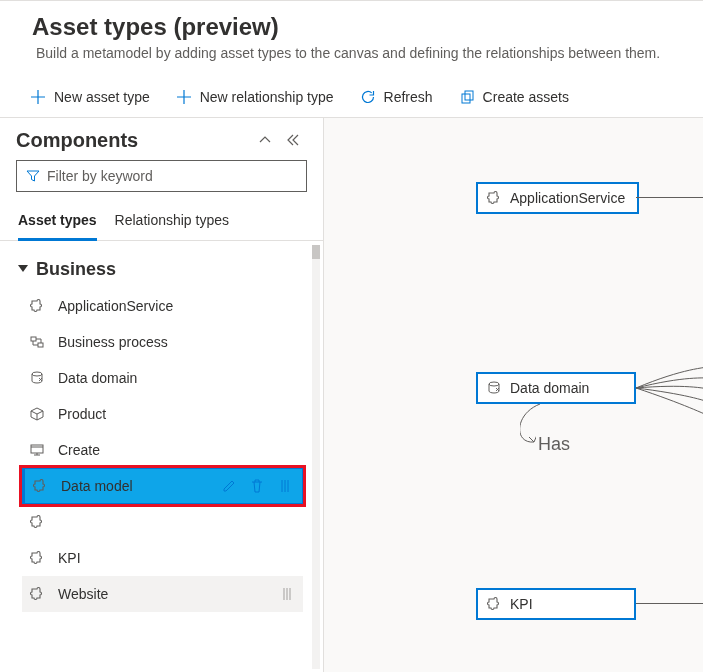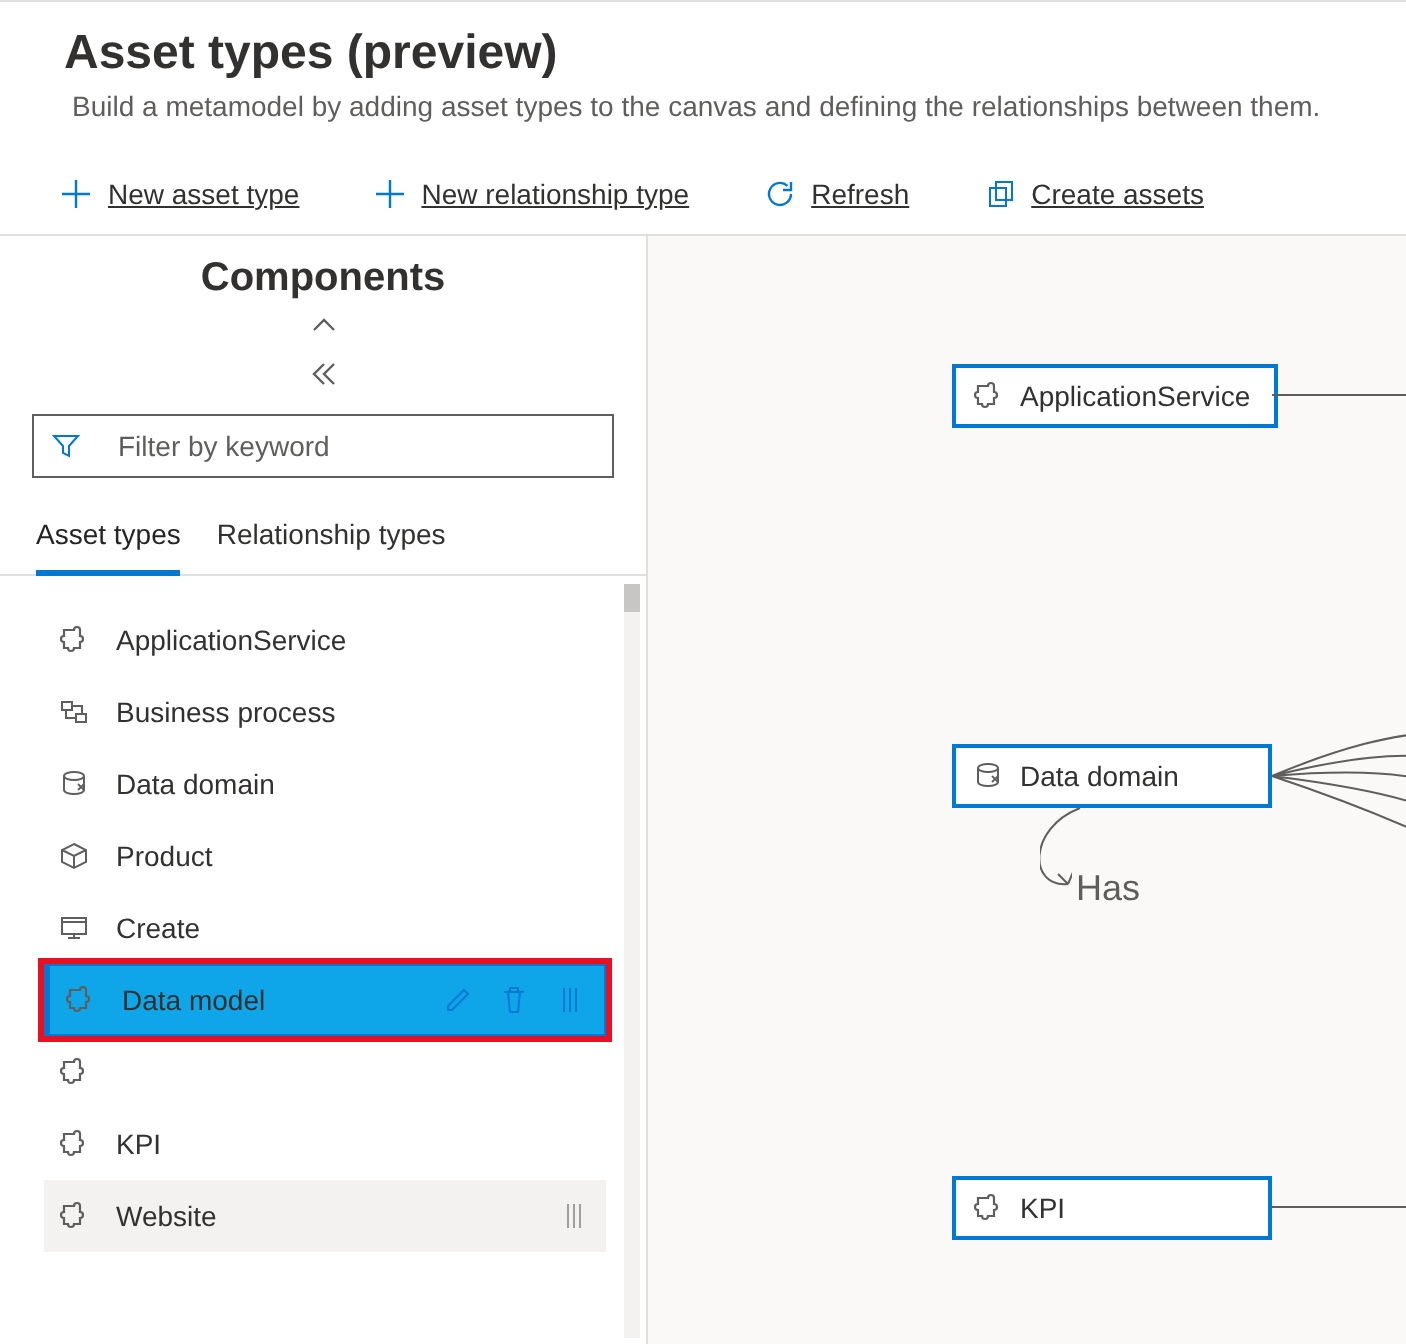--- a/index.html
+++ b/index.html
@@ -13,24 +13,23 @@
     overflow: hidden;
     background: #fff;
     border-top: 1px solid #e1dfdd;
   }
   .header { padding: 12px 20px 6px; }
   .title { font-size: 24px; font-weight: 700; margin: 0 12px 4px; }
   .subtitle { font-size: 14px; color: #605e5c; margin: 0 16px 10px; }
   .toolbar {
     display: flex;
     align-items: center;
-    gap: 17px;
+    gap: 6px;
     padding: 6px 20px;
     border-bottom: 1px solid #e1dfdd;
-    text-decoration: underline;
   }
   .tb-btn {
     display: flex;
     align-items: center;
     gap: 8px;
     padding: 6px 10px;
     cursor: pointer;
     color: #323130;
   }
   .tb-btn .ic { color: #0078d4; display: inline-flex; }
@@ -39,51 +38,50 @@
     width: 324px;
     border-right: 1px solid #e1dfdd;
     display: flex;
     flex-direction: column;
     position: relative;
   }
   .sb-head {
     display: flex;
     align-items: center;
     padding: 10px 16px 8px;
-    flex-direction: column;
   }
   .sb-title { font-size: 20px; font-weight: 600; flex: 1; }
   .sb-ctrl { color: #605e5c; padding: 4px 6px; cursor: pointer; }
   .filter-wrap { padding: 0 16px 8px; }
   .filter {
     display: flex;
     align-items: center;
     border: 1px solid #605e5c;
     height: 32px;
     padding: 0 8px;
-    gap: 16px;
+    gap: 4px;
   }
   .filter input {
     border: none;
     outline: none;
     flex: 1;
     font-size: 14px;
     color: #323130;
   }
   .filter input::placeholder { color: #605e5c; }
   .tabs {
     display: flex;
     gap: 18px;
     padding: 4px 18px 0;
     border-bottom: 1px solid #e1dfdd;
   }
   .tab { padding: 8px 0 10px; cursor: pointer; color: #323130; }
   .tab.active {
     color: #242424;
-    font-weight: 400;
+    font-weight: 700;
     border-bottom: 3px solid #0078d4;
     margin-bottom: -1px;
   }
   .tree-scroll { position: relative; flex: 1; padding-right: 14px; }
   .scrollbar-track {
     position: absolute; right: 3px; top: 4px; bottom: 4px; width: 8px;
     background: #f3f2f1;
   }
   .scrollbar-thumb {
     position: absolute; left: 0; top: 0; width: 100%; height: 14px;
@@ -268,20 +266,24 @@
     </div>
     <div class="tabs">
       <div class="tab active">Asset types</div>
       <div class="tab">Relationship types</div>
     </div>
     <div class="tree-scroll">
       <div class="scrollbar-track">
         <div class="scrollbar-thumb"></div>
       </div>
       <div class="tree">
+        <div class="group-label">
+          <span class="caret-down"></span>
+          <span>Business</span>
+        </div>
 
         <div class="item">
           <span class="ic">
               <svg width="16" height="16">
                 <use href="#i-puzzle"></use>
               </svg>
             </span>
           <span class="item-label">ApplicationService</span>
         </div>
         <div class="item">

